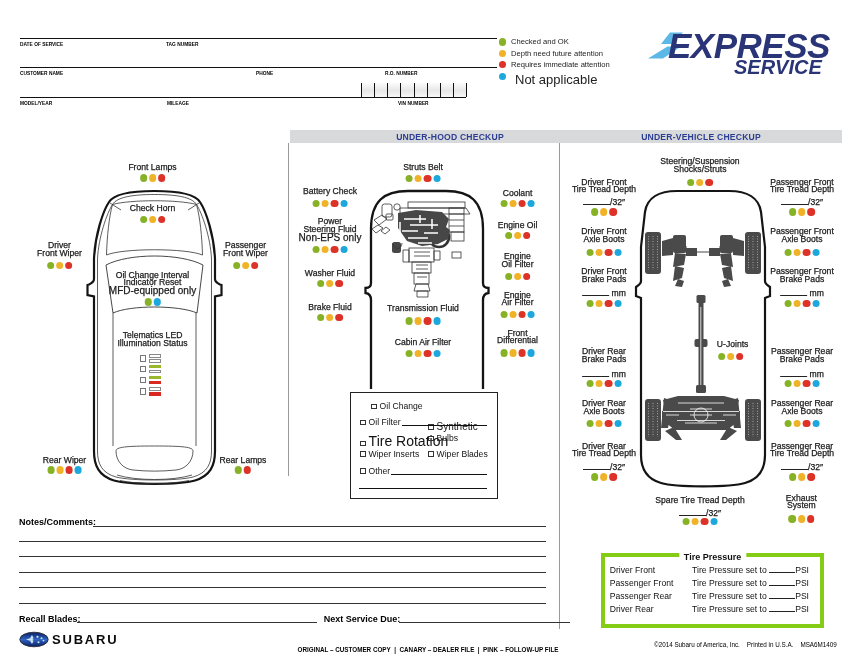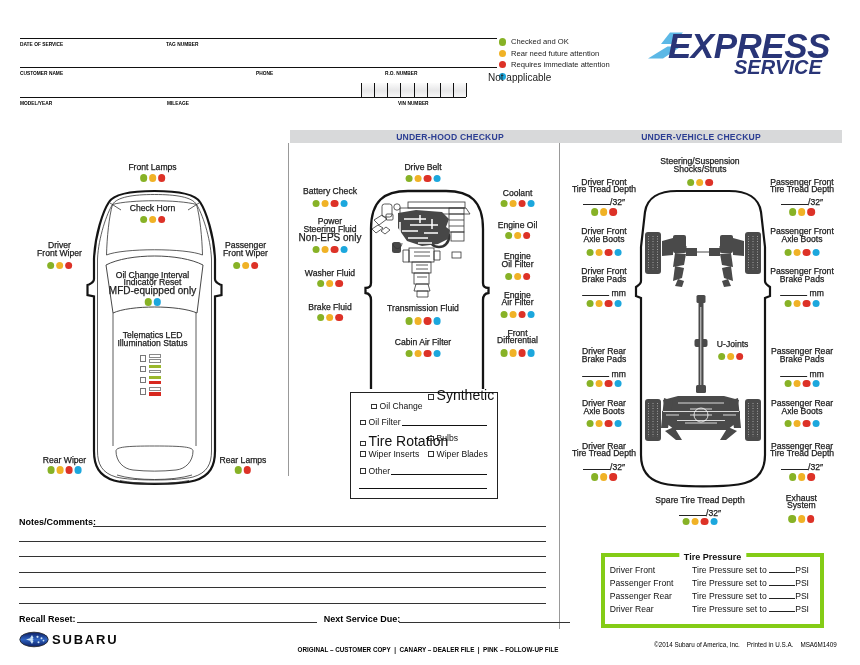--- a/index.html
+++ b/index.html
@@ -132,25 +132,25 @@
       <div style="flex:1;border-left:1px solid #111"></div>
       <div style="flex:1;border-left:1px solid #111"></div>
     </div>
 <div class="hl" style="left:20px;top:97px;width:446px"></div>
 <div class="flab" style="left:20px;top:100px">MODEL/YEAR</div>
 <div class="flab" style="left:167px;top:100px">MILEAGE</div>
 <div class="flab" style="left:398px;top:100px">VIN NUMBER</div>
 <div class="dot g abs" style="left:499px;top:38.4px"></div>
 <div class="abs" style="left:511px;top:37.4px;font-size:7.6px;color:#222">Checked and OK</div>
 <div class="dot y abs" style="left:499px;top:49.8px"></div>
-<div class="abs" style="left:511px;top:48.8px;font-size:7.6px;color:#222">Rear need future attention</div>
+<div class="abs" style="left:511px;top:48.8px;font-size:7.6px;color:#222">Depth need future attention</div>
 <div class="dot r abs" style="left:499px;top:61.1px"></div>
 <div class="abs" style="left:511px;top:60.2px;font-size:7.6px;color:#222">Requires immediate attention</div>
 <div class="dot b abs" style="left:499px;top:72.5px"></div>
-<div class="abs" style="left:488px;top:71.6px;font-size:10px;color:#222">Not applicable</div>
+<div class="abs" style="left:515px;top:71.6px;font-size:13px;color:#222">Not applicable</div>
 <div class="abs" style="left:645px;top:26px;width:200px;height:52px">
 <svg width="200" height="52" viewBox="0 0 200 52">
 <g fill="#5cb8e6">
 <polygon points="25,6.5 38,6.5 26.5,18 16,18"></polygon>
 <polygon points="22.5,20.5 36,20.5 18,32.5 3,32.5"></polygon>
 </g>
 <text x="23" y="31.5" font-family="Liberation Sans,sans-serif" font-style="italic" font-weight="bold" font-size="35" fill="#293577" letter-spacing="-0.5">EXPRESS</text>
 <text x="89" y="47.5" font-family="Liberation Sans,sans-serif" font-style="italic" font-weight="bold" font-size="20" fill="#293577">SERVICE</text>
 </svg></div>
 <div class="band" style="left:290px;width:320px">UNDER-HOOD CHECKUP</div>
@@ -212,21 +212,21 @@
 <div class="abs" style="left:139.5px;top:376.8px;width:4.6px;height:4.6px;border:1px solid #777"></div>
 <div class="abs" style="left:149px;top:376.0px;display:flex;flex-direction:column;gap:1.4px;align-items:center">
       <div style="width:12px;height:3.2px;background:#9ab82c"></div>
       <div style="width:12px;height:3.2px;background:#d8281f"></div>
     </div>
 <div class="abs" style="left:139.5px;top:388.0px;width:4.6px;height:4.6px;border:1px solid #777"></div>
 <div class="abs" style="left:149px;top:387.2px;display:flex;flex-direction:column;gap:1.4px;align-items:center">
       <div style="width:10.4px;height:1.8px;border:0.8px solid #8a8a8a;background:#fff"></div>
       <div style="width:12px;height:3.2px;background:#d8281f"></div>
     </div>
-<div class="lbl" style="left:423px;top:163.9px">Drive Belt</div>
+<div class="lbl" style="left:423px;top:163.9px">Struts Belt</div>
 <div class="dots" style="left:423px;top:174.8px">
       <div class="dot g"></div>
       <div class="dot y"></div>
       <div class="dot r"></div>
       <div class="dot b"></div>
     </div>
 <div class="lbl" style="left:330px;top:188.1px">Battery Check</div>
 <div class="dots" style="left:330px;top:199.8px">
       <div class="dot g"></div>
       <div class="dot y"></div>
@@ -294,21 +294,21 @@
     </div>
 <div class="lbl" style="left:423px;top:339.0px">Cabin Air Filter</div>
 <div class="dots" style="left:423px;top:350.2px">
       <div class="dot g"></div>
       <div class="dot y"></div>
       <div class="dot r"></div>
       <div class="dot b"></div>
     </div>
 <div class="abs" style="left:349.5px;top:392px;width:146px;height:105px;border:1.3px solid #222"></div>
 <div class="abs" style="left:371px;top:401.2px;font-size:8.6px;color:#111;white-space:nowrap"><span class="ck"></span>Oil Change</div>
-<div class="abs" style="left:428px;top:387px;font-size:14px;color:#111;white-space:nowrap"><span class="ck"></span>Synthetic</div>
+<div class="abs" style="left:428px;top:421px;font-size:10px;color:#111;white-space:nowrap"><span class="ck"></span>Synthetic</div>
 <div class="abs" style="left:360px;top:417.4px;font-size:8.6px;color:#111;white-space:nowrap"><span class="ck"></span>Oil Filter</div>
 <div class="hl" style="left:402px;top:425.4px;width:85px"></div>
 <div class="abs" style="left:360px;top:433.1px;font-size:14px;color:#111;white-space:nowrap"><span class="ck"></span>Tire Rotation</div>
 <div class="abs" style="left:428px;top:433.1px;font-size:8.6px;color:#111;white-space:nowrap"><span class="ck"></span>Bulbs</div>
 <div class="abs" style="left:360px;top:449.0px;font-size:8.6px;color:#111;white-space:nowrap"><span class="ck"></span>Wiper Inserts</div>
 <div class="abs" style="left:428px;top:449.0px;font-size:8.6px;color:#111;white-space:nowrap"><span class="ck"></span>Wiper Blades</div>
 <div class="abs" style="left:360px;top:465.5px;font-size:8.6px;color:#111;white-space:nowrap"><span class="ck"></span>Other</div>
 <div class="hl" style="left:391px;top:473.5px;width:96px"></div>
 <div class="hl" style="left:359.4px;top:488.2px;width:128px"></div>
 <div class="lbl" style="left:700px;top:158.4px">Steering/Suspension<br>Shocks/Struts</div>
@@ -436,21 +436,21 @@
 <div class="abs" style="left:692.1px;top:591.0px;font-size:8.6px;color:#111">Tire Pressure set to <span class="uline" style="width:26px"></span>PSI</div>
 <div class="abs" style="left:609.8px;top:603.8px;font-size:8.6px;color:#111">Driver Rear</div>
 <div class="abs" style="left:692.1px;top:603.8px;font-size:8.6px;color:#111">Tire Pressure set to <span class="uline" style="width:26px"></span>PSI</div>
 <div class="abs" style="left:19px;top:517px;font-size:9px;font-weight:bold;color:#000">Notes/Comments:</div>
 <div class="hl" style="left:93px;top:525.5px;width:453px;background:#333"></div>
 <div class="hl" style="left:19px;top:541.0px;width:527px;background:#333"></div>
 <div class="hl" style="left:19px;top:556.4px;width:527px;background:#333"></div>
 <div class="hl" style="left:19px;top:571.8px;width:527px;background:#333"></div>
 <div class="hl" style="left:19px;top:587.2px;width:527px;background:#333"></div>
 <div class="hl" style="left:19px;top:602.6px;width:527px;background:#333"></div>
-<div class="abs" style="left:19px;top:613.5px;font-size:9px;font-weight:bold;color:#000">Recall Reset:</div>
+<div class="abs" style="left:19px;top:613.5px;font-size:9px;font-weight:bold;color:#000">Recall Blades:</div>
 <div class="hl" style="left:77px;top:622px;width:240px;background:#333"></div>
 <div class="abs" style="left:323.7px;top:613.5px;font-size:9px;font-weight:bold;color:#000">Next Service Due:</div>
 <div class="hl" style="left:399px;top:622px;width:171px;background:#333"></div>
 <div class="abs" style="left:18px;top:630px">
 <svg width="120" height="20" viewBox="0 0 120 20">
 <defs>
           <linearGradient id="sg" x1="0" y1="0" x2="0" y2="1">
 <stop offset="0" stop-color="#0b1e63"></stop>
             <stop offset="0.5" stop-color="#2f63c0"></stop>
             <stop offset="1" stop-color="#0b1e63"></stop>

